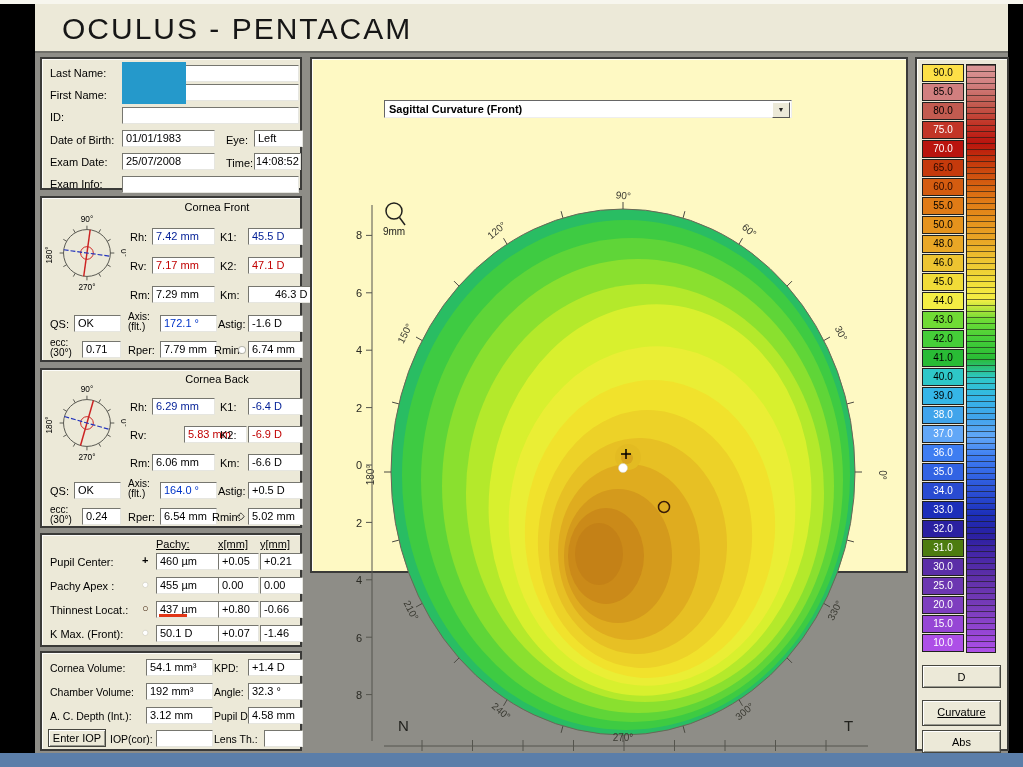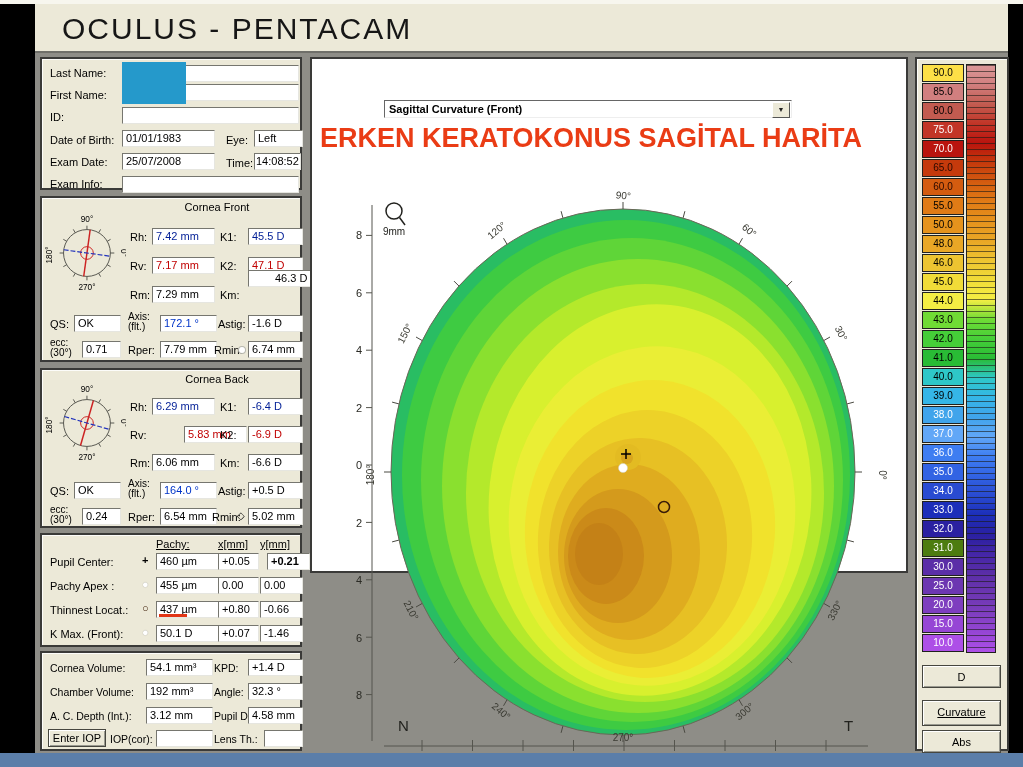--- a/index.html
+++ b/index.html
@@ -123,21 +123,21 @@
   <div class="field v-blue" style="left:206px;top:30px;width:50px;">45.5 D</div>
 
   <div class="lbl" style="left:88px;top:62px;">Rv:</div>
   <div class="field v-red" style="left:110px;top:59px;width:58px;">7.17 mm</div>
   <div class="lbl" style="left:178px;top:62px;">K2:</div>
   <div class="field v-red" style="left:206px;top:59px;width:50px;">47.1 D</div>
 
   <div class="lbl" style="left:88px;top:91px;">Rm:</div>
   <div class="field" style="left:110px;top:88px;width:58px;">7.29 mm</div>
   <div class="lbl" style="left:178px;top:91px;">Km:</div>
-  <div class="field" style="left:206px;top:72px;width:50px;padding-left:26px;">46.3 D</div>
+  <div class="field" style="left:206px;top:88px;width:50px;padding-left:26px;">46.3 D</div>
 
   <div class="lbl" style="left:8px;top:120px;">QS:</div>
   <div class="field" style="left:32px;top:117px;width:42px;">OK</div>
   <div class="lbl lbl-sm" style="left:86px;top:114px;">Axis:</div>
   <div class="lbl lbl-sm" style="left:86px;top:124px;">(flt.)</div>
   <div class="field v-axis" style="left:118px;top:117px;width:52px;">172.1 °</div>
   <div class="lbl" style="left:176px;top:120px;">Astig:</div>
   <div class="field" style="left:206px;top:117px;width:50px;">-1.6 D</div>
 
   <div class="lbl lbl-sm" style="left:8px;top:140px;">ecc:</div>
@@ -213,21 +213,21 @@
 
 <div class="panel" style="left:40px;top:533px;width:262px;height:114px;">
   <div class="lbl underl" style="left:114px;top:3px;">Pachy:</div>
   <div class="lbl underl" style="left:176px;top:3px;">x[mm]</div>
   <div class="lbl underl" style="left:218px;top:3px;">y[mm]</div>
 
   <div class="lbl" style="left:8px;top:21px;">Pupil Center:</div>
   <div class="marker" style="left:100px;top:18px;color:#000;font-weight:bold;">+</div>
   <div class="field" style="left:114px;top:18px;width:60px;">460 µm</div>
   <div class="field" style="left:176px;top:18px;width:36px;">+0.05</div>
-  <div class="field" style="left:225px;top:18px;width:38px;font-weight:bold;">+0.21</div>
+  <div class="field" style="left:218px;top:18px;width:38px;">+0.21</div>
 
   <div class="lbl" style="left:8px;top:45px;">Pachy Apex :</div>
   <div class="marker mk-white" style="left:100px;top:42px;">●</div>
   <div class="field" style="left:114px;top:42px;width:60px;">455 µm</div>
   <div class="field" style="left:176px;top:42px;width:36px;">0.00</div>
   <div class="field" style="left:218px;top:42px;width:38px;">0.00</div>
 
   <div class="lbl" style="left:8px;top:69px;">Thinnest Locat.:</div>
   <div class="marker mk-ring" style="left:100px;top:66px;">○</div>
   <div class="field redline" style="left:114px;top:66px;width:60px;">437 µm</div>
@@ -257,26 +257,25 @@
   <div class="lbl" style="left:172px;top:57px;font-size:10.5px;">Pupil Dia:</div>
   <div class="field" style="left:206px;top:54px;width:50px;">4.58 mm</div>
 
   <div class="btn3d" style="left:6px;top:76px;width:58px;height:18px;line-height:17px;">Enter IOP</div>
   <div class="lbl" style="left:68px;top:80px;font-size:10.5px;">IOP(cor):</div>
   <div class="field" style="left:114px;top:77px;width:52px;"></div>
   <div class="lbl" style="left:172px;top:80px;font-size:10.5px;">Lens Th.:</div>
   <div class="field" style="left:222px;top:77px;width:34px;"></div>
 </div>
 
-<div class="panel" style="left:310px;top:57px;width:598px;height:516px;background:#ffffff;">
+<div class="panel" style="left:310px;top:57px;width:598px;height:516px;background:#fef9c3;">
   <div class="combo" style="left:72px;top:41px;width:402px;">
     <span>Sagittal Curvature (Front)</span>
     <span class="combo-arrow">▼</span>
   </div>
-  <div class="map-title" style="left: 8px; top: 64px; color: rgb(234, 60, 21);">ERKEN KERATOKONUS SAGİTAL HARİTA</div>
 
   <svg style="position:absolute;left:4px;top:126px;overflow:visible;" width="590" height="568" viewBox="0 0 590 568">
     <defs>
       <clipPath id="eyeclip">
           <ellipse cx="307" cy="287" rx="232" ry="263"></ellipse>
         </clipPath>
     </defs>
 
     <g clip-path="url(#eyeclip)">
       <rect x="60" y="10" width="495" height="550" fill="#29bd63"></rect>

